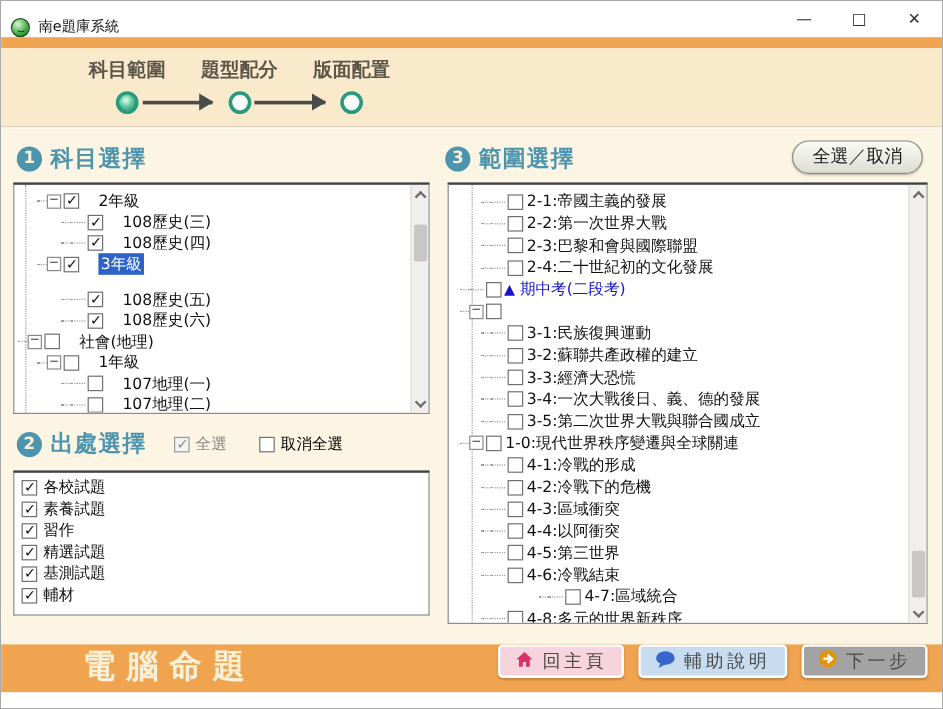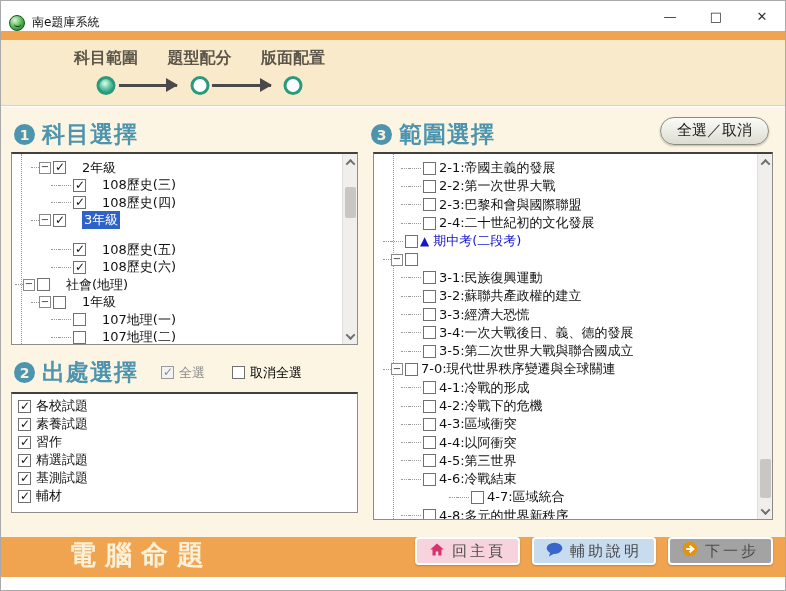--- a/index.html
+++ b/index.html
@@ -30,21 +30,21 @@
   .step-arrow { position:absolute; top:44px; height:3px; background:#4a4a4a; }
   .step-arrow::after { content:""; position:absolute; right:-1px; top:-6px; border-left:12px solid #4a4a4a;
     border-top:7px solid transparent; border-bottom:7px solid transparent; }
 
   
   .main { position:absolute; left:1px; right:1px; top:107px; bottom:54px; background:#FDF5E3; }
 
   .sec-header { position:absolute; display:flex; align-items:center; gap:7px; }
   .num-circle { width:21px; height:21px; border-radius:50%; background:#4D94AE; color:#FBF0D6;
     font-size:14px; font-weight:bold; display:flex; align-items:center; justify-content:center; }
-  .sec-title { font-size:23px; font-weight:bold; color:#4D94AE; letter-spacing:1px; }
+  .sec-title { font-size:19px; font-weight:bold; color:#4D94AE; letter-spacing:1px; }
 
   .listbox { position:absolute; background:#fff; border:1px solid #8c8c8c; border-top:2px solid #404040; overflow:hidden; }
 
   
   .sbar { position:absolute; top:0; right:0; bottom:0; width:15px; background:#f1efec; border-left:1px solid #e0ddd8; }
   .sb-btn { position:absolute; left:0; width:15px; height:16px; display:flex; align-items:center; justify-content:center; }
   .sb-up { top:0; } .sb-down { bottom:0; }
   .chev { width:7px; height:7px; border-top:2px solid #6f6f6f; border-right:2px solid #6f6f6f; }
   .chev.up { transform:rotate(-45deg) translate(-1px,1px); }
   .chev.down { transform:rotate(135deg) translate(-1px,1px); }
@@ -326,21 +326,21 @@
           <div class="tree-row" style="height: 18.3px; padding-left: 27px;">
             <span class="stub"></span>
             <span class="exp-placeholder"></span>
             <span class="cb"></span>
             <span class="row-label">3-5:第二次世界大戰與聯合國成立</span>
           </div>
           <div class="tree-row" style="height: 18.3px; padding-left: 9px;">
             <span class="stub"></span>
             <span class="expander"></span>
             <span class="cb"></span>
-            <span class="row-label">7-0:現代世界秩序變遷與全球關連</span>
+            <span class="row-label">1-0:現代世界秩序變遷與全球關連</span>
           </div>
           <div class="tree-row" style="height: 18.3px; padding-left: 27px;">
             <span class="stub"></span>
             <span class="exp-placeholder"></span>
             <span class="cb"></span>
             <span class="row-label">4-1:冷戰的形成</span>
           </div>
           <div class="tree-row" style="height: 18.3px; padding-left: 27px;">
             <span class="stub"></span>
             <span class="exp-placeholder"></span>

